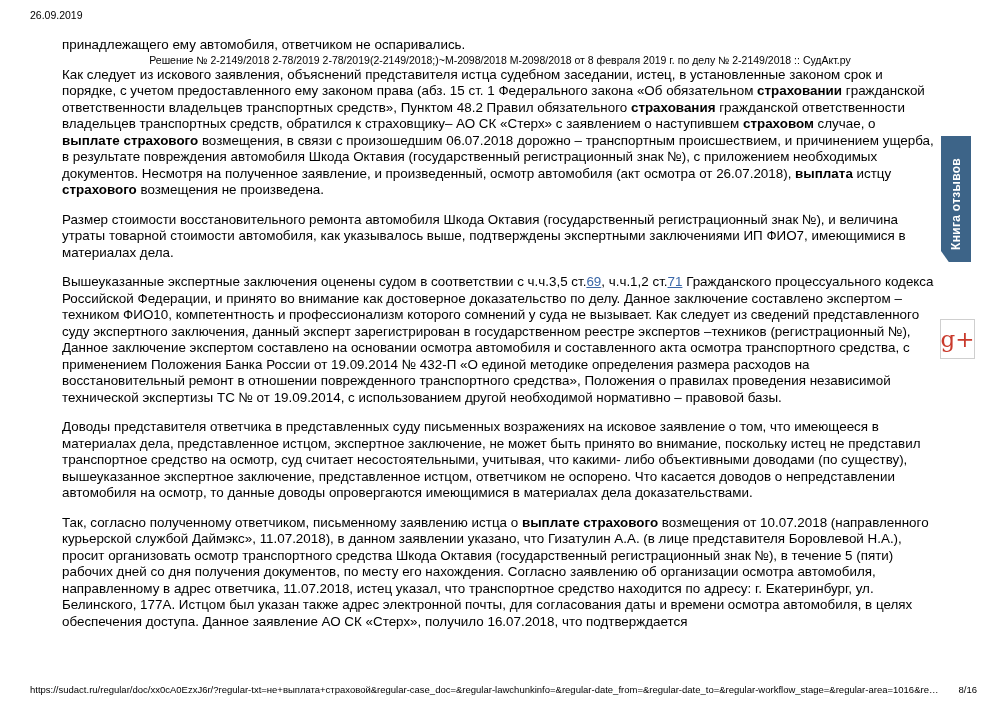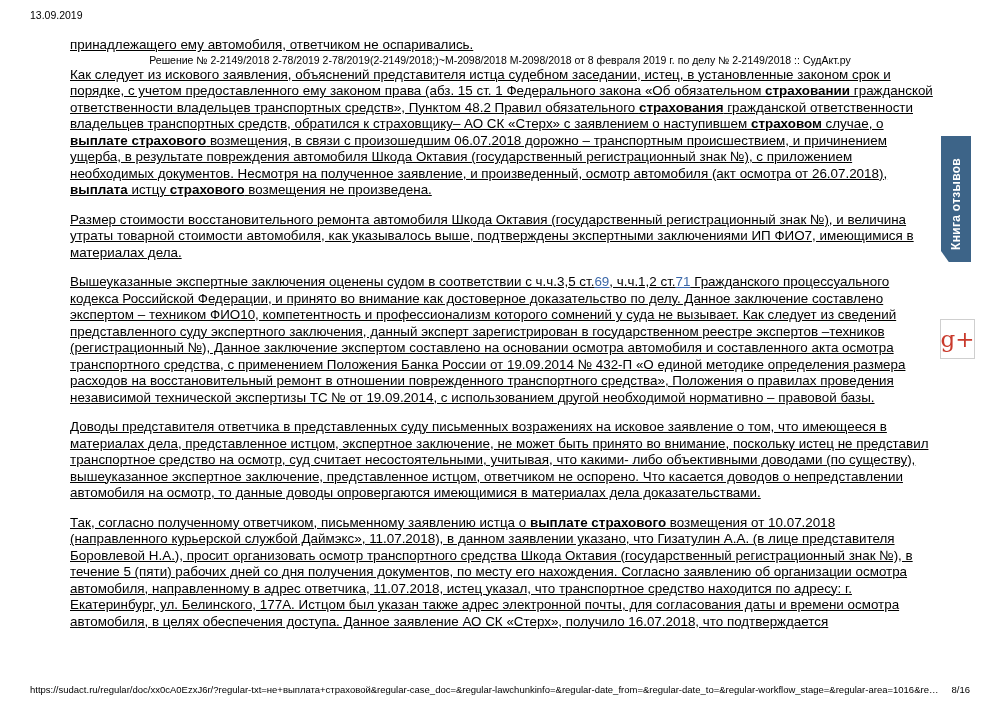--- a/index.html
+++ b/index.html
@@ -26,21 +26,21 @@
   .print-title { display: block; text-align: center; width: 100%; margin-top: 45px; }
   
   .doc-body {
     position: absolute;
     top: 37px; left: 62px;
     width: 874px;
     font-size: 13.4px;
     line-height: 16.5px;
     text-align: left;
   }
-  .doc-body p { margin: 0 0 13px 8px; text-decoration: underline; }
+  .doc-body p { margin: 0 0 13px 0; }
   .doc-body .b { font-weight: bold; }
   .doc-link { text-decoration: underline; cursor: pointer; }
   
   .feedback-tab {
     position: absolute;
     left: 941px; top: 136px;
     width: 30px; height: 126px;
     clip-path: polygon(0 0, 100% 0, 100% 100%, 26% 100%, 0 calc(100% - 11px));
     cursor: pointer;
     display: flex; align-items: center; justify-content: center;
@@ -64,38 +64,38 @@
     border: 1px solid #cfcfcf;
     display: flex; align-items: center; justify-content: center;
     cursor: pointer;
     font-family: "DejaVu Serif", serif;
     font-size: 23px;
     line-height: 1;
   }
   
   .print-footer {
     position: absolute;
-    left: 30px; right: 30px; top: 684px;
+    left: 30px; right: 23px; top: 684px;
     font-size: 9.5px;
     display: flex;
     justify-content: space-between;
     align-items: flex-start;
     white-space: nowrap;
   }
   .footer-url { overflow: hidden; max-width: 915px; }
   .footer-page { margin-left: 12px; }
 </style>
 </head>
 <body>
 
 <div class="page">
 
   <div class="print-header">
     <span class="print-title">Решение № 2-2149/2018 2-78/2019 2-78/2019(2-2149/2018;)~М-2098/2018 М-2098/2018 от 8 февраля 2019 г. по делу № 2-2149/2018 :: СудАкт.ру</span>
-    <span class="print-date">13.09.2019</span>
+    <span class="print-date">26.09.2019</span>
   </div>
 
   <div class="doc-body">
       <p><span>принадлежащего ему автомобиля, ответчиком не оспаривались.</span></p>
       <p><span>Как следует из искового заявления, объяснений представителя истца судебном заседании, истец, в установленные законом срок и порядке, с учетом предоставленного ему законом права (абз. 15 ст. 1 Федерального закона «Об обязательном </span><span class="b">страховании</span><span> гражданской ответственности владельцев транспортных средств», Пунктом 48.2 Правил обязательного </span><span class="b">страхования</span><span> гражданской ответственности владельцев транспортных средств, обратился к страховщику– АО СК «Стерх» с заявлением о наступившем </span><span class="b">страховом</span><span> случае, о </span><span class="b">выплате страхового</span><span> возмещения, в связи с произошедшим 06.07.2018 дорожно – транспортным происшествием, и причинением ущерба, в результате повреждения автомобиля Шкода Октавия (государственный регистрационный знак №), с приложением необходимых документов. Несмотря на полученное заявление, и произведенный, осмотр автомобиля (акт осмотра от 26.07.2018), </span><span class="b">выплата</span><span> истцу </span><span class="b">страхового</span><span> возмещения не произведена.</span></p>
       <p><span>Размер стоимости восстановительного ремонта автомобиля Шкода Октавия (государственный регистрационный знак №), и величина утраты товарной стоимости автомобиля, как указывалось выше, подтверждены экспертными заключениями ИП ФИО7, имеющимися в материалах дела.</span></p>
       <p><span>Вышеуказанные экспертные заключения оценены судом в соответствии с ч.ч.3,5 ст.</span><a class="doc-link" style="color: rgb(58, 103, 168);">69</a><span>, ч.ч.1,2 ст.</span><a class="doc-link" style="color: rgb(58, 103, 168);">71</a><span> Гражданского процессуального кодекса Российской Федерации, и принято во внимание как достоверное доказательство по делу. Данное заключение составлено экспертом – техником ФИО10, компетентность и профессионализм которого сомнений у суда не вызывает. Как следует из сведений представленного суду экспертного заключения, данный эксперт зарегистрирован в государственном реестре экспертов –техников (регистрационный №), Данное заключение экспертом составлено на основании осмотра автомобиля и составленного акта осмотра транспортного средства, с применением Положения Банка России от 19.09.2014 № 432-П «О единой методике определения размера расходов на восстановительный ремонт в отношении поврежденного транспортного средства», Положения о правилах проведения независимой технической экспертизы ТС № от 19.09.2014, с использованием другой необходимой нормативно – правовой базы.</span></p>
       <p><span>Доводы представителя ответчика в представленных суду письменных возражениях на исковое заявление о том, что имеющееся в материалах дела, представленное истцом, экспертное заключение, не может быть принято во внимание, поскольку истец не представил транспортное средство на осмотр, суд считает несостоятельными, учитывая, что какими- либо объективными доводами (по существу), вышеуказанное экспертное заключение, представленное истцом, ответчиком не оспорено. Что касается доводов о непредставлении автомобиля на осмотр, то данные доводы опровергаются имеющимися в материалах дела доказательствами.</span></p>
       <p><span>Так, согласно полученному ответчиком, письменному заявлению истца о </span><span class="b">выплате страхового</span><span> возмещения от 10.07.2018 (направленного курьерской службой Даймэкс», 11.07.2018), в данном заявлении указано, что Гизатулин А.А. (в лице представителя Боровлевой Н.А.), просит организовать осмотр транспортного средства Шкода Октавия (государственный регистрационный знак №), в течение 5 (пяти) рабочих дней со дня получения документов, по месту его нахождения. Согласно заявлению об организации осмотра автомобиля, направленному в адрес ответчика, 11.07.2018, истец указал, что транспортное средство находится по адресу: г. Екатеринбург, ул. Белинского, 177А. Истцом был указан также адрес электронной почты, для согласования даты и времени осмотра автомобиля, в целях обеспечения доступа. Данное заявление АО СК «Стерх», получило 16.07.2018, что подтверждается</span></p>
     </div>

